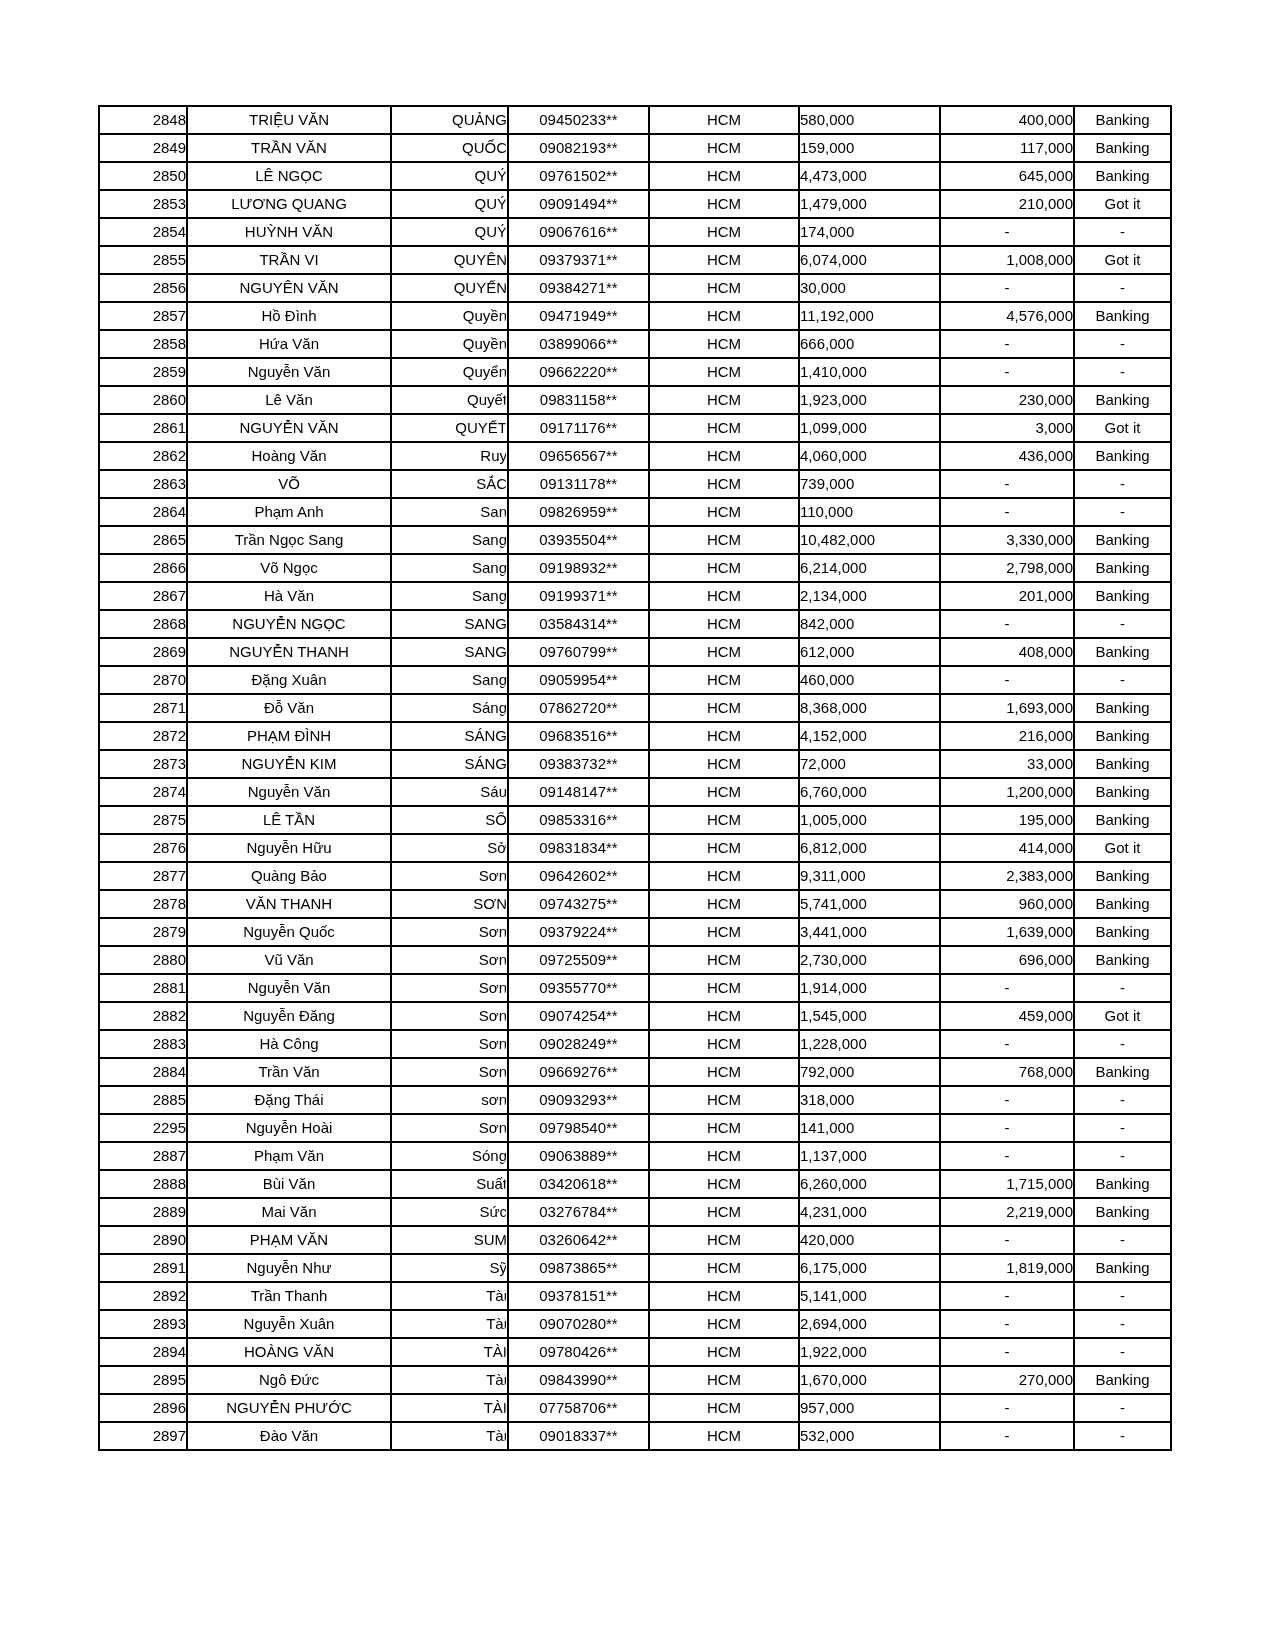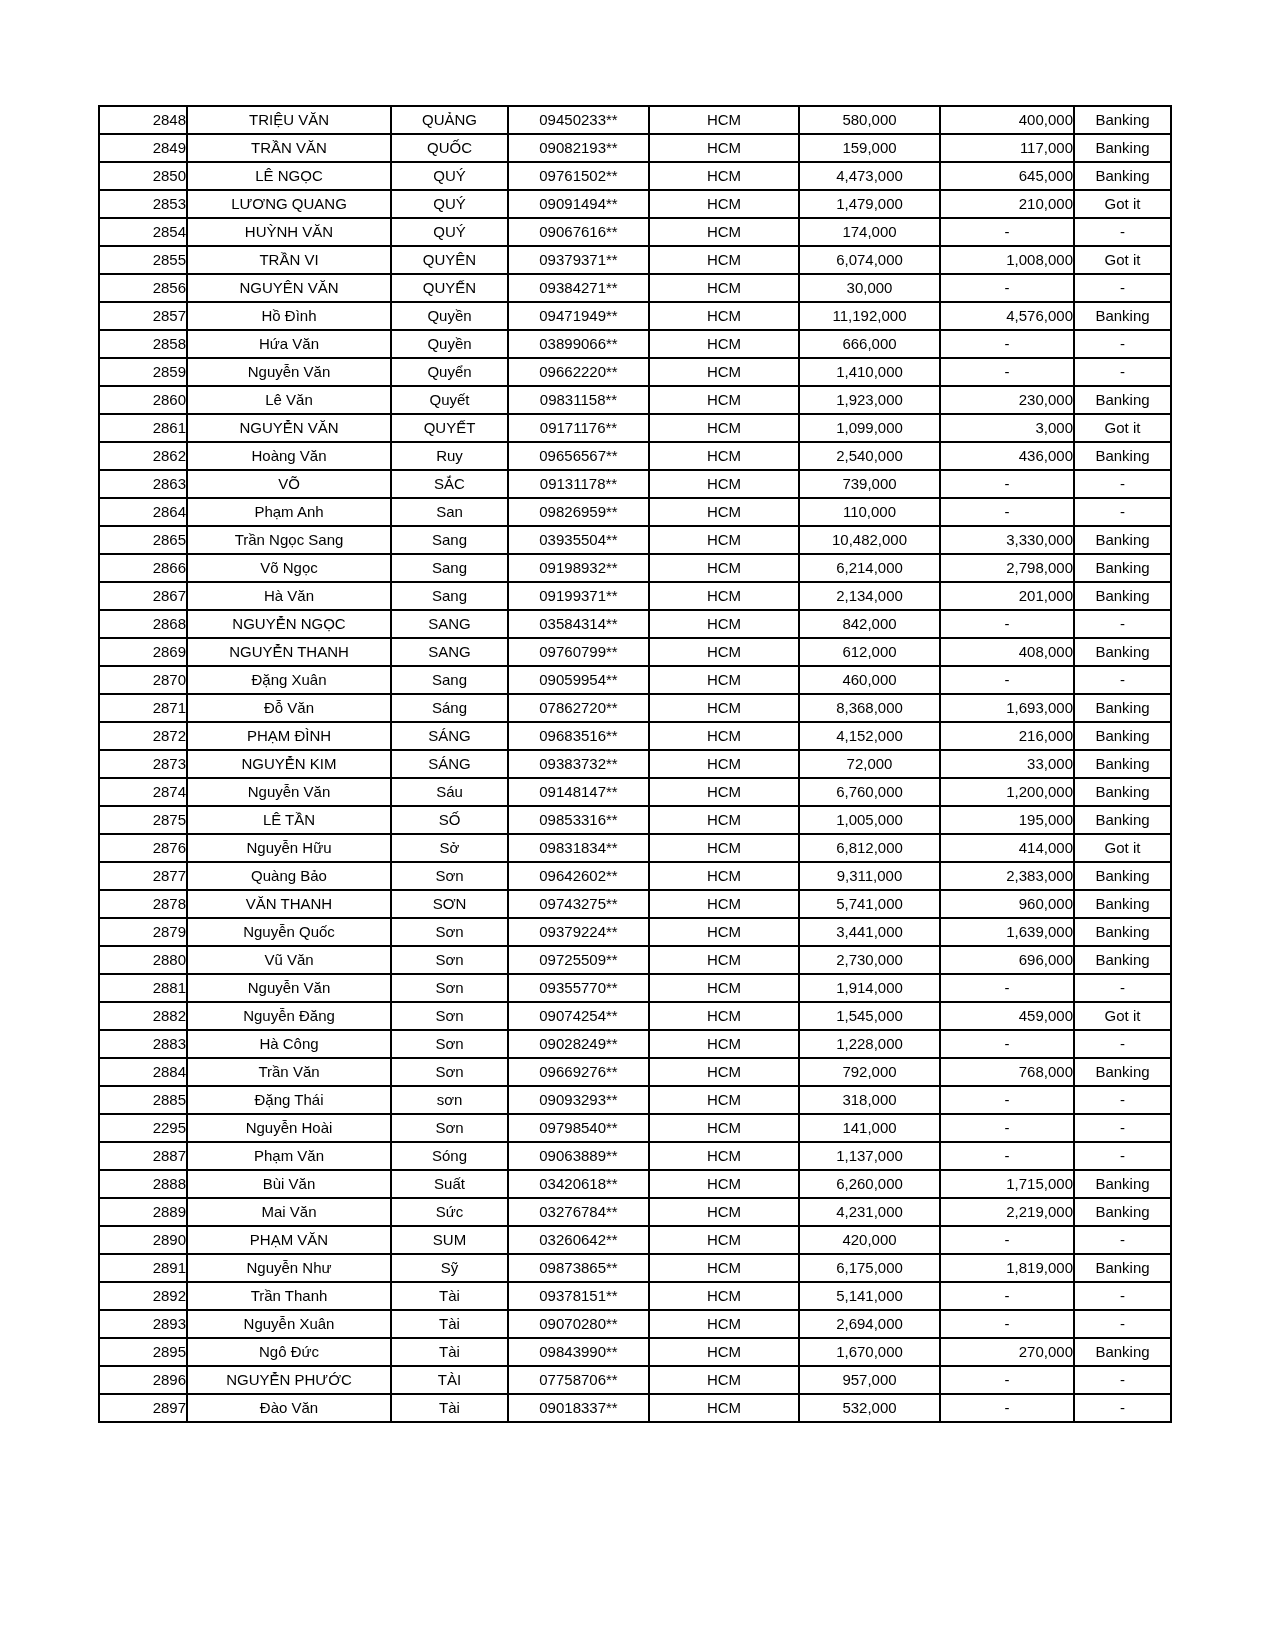--- a/index.html
+++ b/index.html
@@ -39,24 +39,24 @@
   col.col-first     { width: 204px; }
   col.col-last      { width: 117px; }
   col.col-phone     { width: 141px; }
   col.col-city      { width: 150px; }
   col.col-amount1   { width: 141px; }
   col.col-amount2   { width: 134px; }
   col.col-status    { width: 97px;  }
 
   td.c0 { text-align: right;  padding-right: 7px; }
   td.c1 { text-align: center; }
-  td.c2 { text-align: center; }
+  td.c2 { text-align: right; border-radius: 13px; }
   td.c3 { text-align: center; }
   td.c4 { text-align: center; }
-  td.c5 { text-align: center;  padding-right: 10px; }
+  td.c5 { text-align: left;  padding-right: 10px; }
   td.c6 { text-align: right;  padding-right: 10px; }
   td.c7 { text-align: center; }
   td.dash { text-align: center; padding-right: 0; }
 </style>
 </head>
 <body>
 
 <div class="sheet">
   <table class="records">
     <colgroup>
@@ -189,21 +189,21 @@
           <td class="c5">1,099,000</td>
           <td class="c6">3,000</td>
           <td class="c7">Got it</td>
         </tr>
         <tr>
           <td class="c0">2862</td>
           <td class="c1">Hoàng Văn</td>
           <td class="c2">Ruy</td>
           <td class="c3">09656567**</td>
           <td class="c4">HCM</td>
-          <td class="c5">2,540,000</td>
+          <td class="c5">4,060,000</td>
           <td class="c6">436,000</td>
           <td class="c7">Banking</td>
         </tr>
         <tr>
           <td class="c0">2863</td>
           <td class="c1">VÕ</td>
           <td class="c2">SẮC</td>
           <td class="c3">09131178**</td>
           <td class="c4">HCM</td>
           <td class="c5">739,000</td>
@@ -500,20 +500,30 @@
           <td class="c6 dash">-</td>
           <td class="c7 dash">-</td>
         </tr>
         <tr>
           <td class="c0">2893</td>
           <td class="c1">Nguyễn  Xuân</td>
           <td class="c2">Tài</td>
           <td class="c3">09070280**</td>
           <td class="c4">HCM</td>
           <td class="c5">2,694,000</td>
+          <td class="c6 dash">-</td>
+          <td class="c7 dash">-</td>
+        </tr>
+        <tr>
+          <td class="c0">2894</td>
+          <td class="c1">HOÀNG VĂN</td>
+          <td class="c2">TÀI</td>
+          <td class="c3">09780426**</td>
+          <td class="c4">HCM</td>
+          <td class="c5">1,922,000</td>
           <td class="c6 dash">-</td>
           <td class="c7 dash">-</td>
         </tr>
         <tr>
           <td class="c0">2895</td>
           <td class="c1">Ngô Đức</td>
           <td class="c2">Tài</td>
           <td class="c3">09843990**</td>
           <td class="c4">HCM</td>
           <td class="c5">1,670,000</td>

